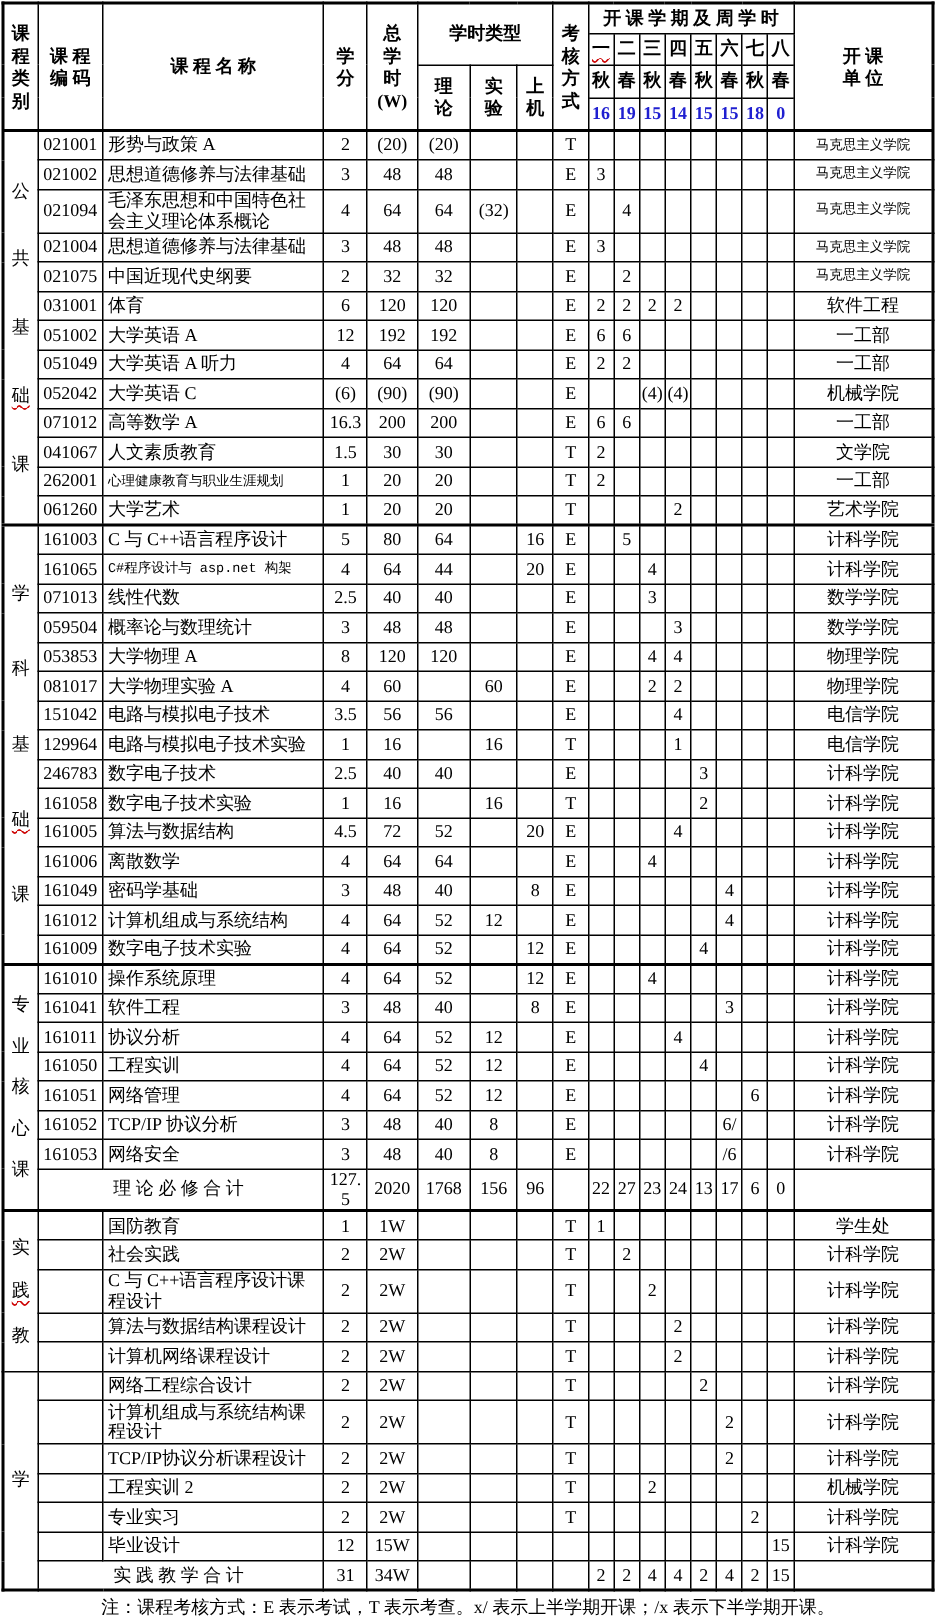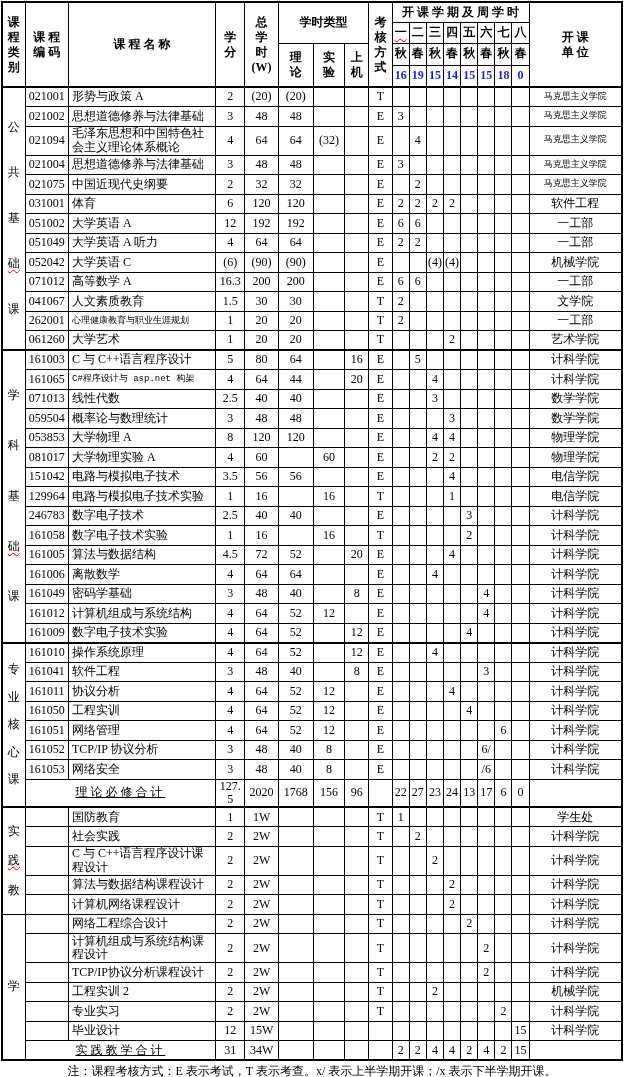--- a/index.html
+++ b/index.html
@@ -21,21 +21,21 @@
   tbody { border-top:2px solid #000; }
   tr.r  { height:19.5px; }
   tr.tall { height:29px;margin-left:44px; }
   tr.h1 { height:20px; } tr.h2 { height:21px; } tr.h3 { height:22px; } tr.h4 { height:22px; }
   td.name { text-align:left; padding-left:3px; }
   .small { font-size:9px; letter-spacing:0;font-family:Liberation Mono, monospace; }
   .blue { color:var(--blue); }
   .sq { text-decoration:underline; text-decoration-style:wavy; text-decoration-color:var(--red); text-decoration-thickness:1px; text-underline-offset:2px; }
   td.vlabel { padding:0; }
   .vwrap { display:flex; flex-direction:column; justify-content:space-evenly; align-items:center; width:100%; }
-  td.sumlabel { letter-spacing:3px;text-decoration:underline; }
+  td.sumlabel { letter-spacing:3px; }
   #footnote { width:624px; text-align:center; font-size:12px; margin-top:2px; white-space:nowrap; }
   .hstack div { line-height:1.25; }
 </style>
 </head>
 <body>
 
 <div id="page">
   <table id="curr">
     <colgroup>
       <col style="width:23px">

